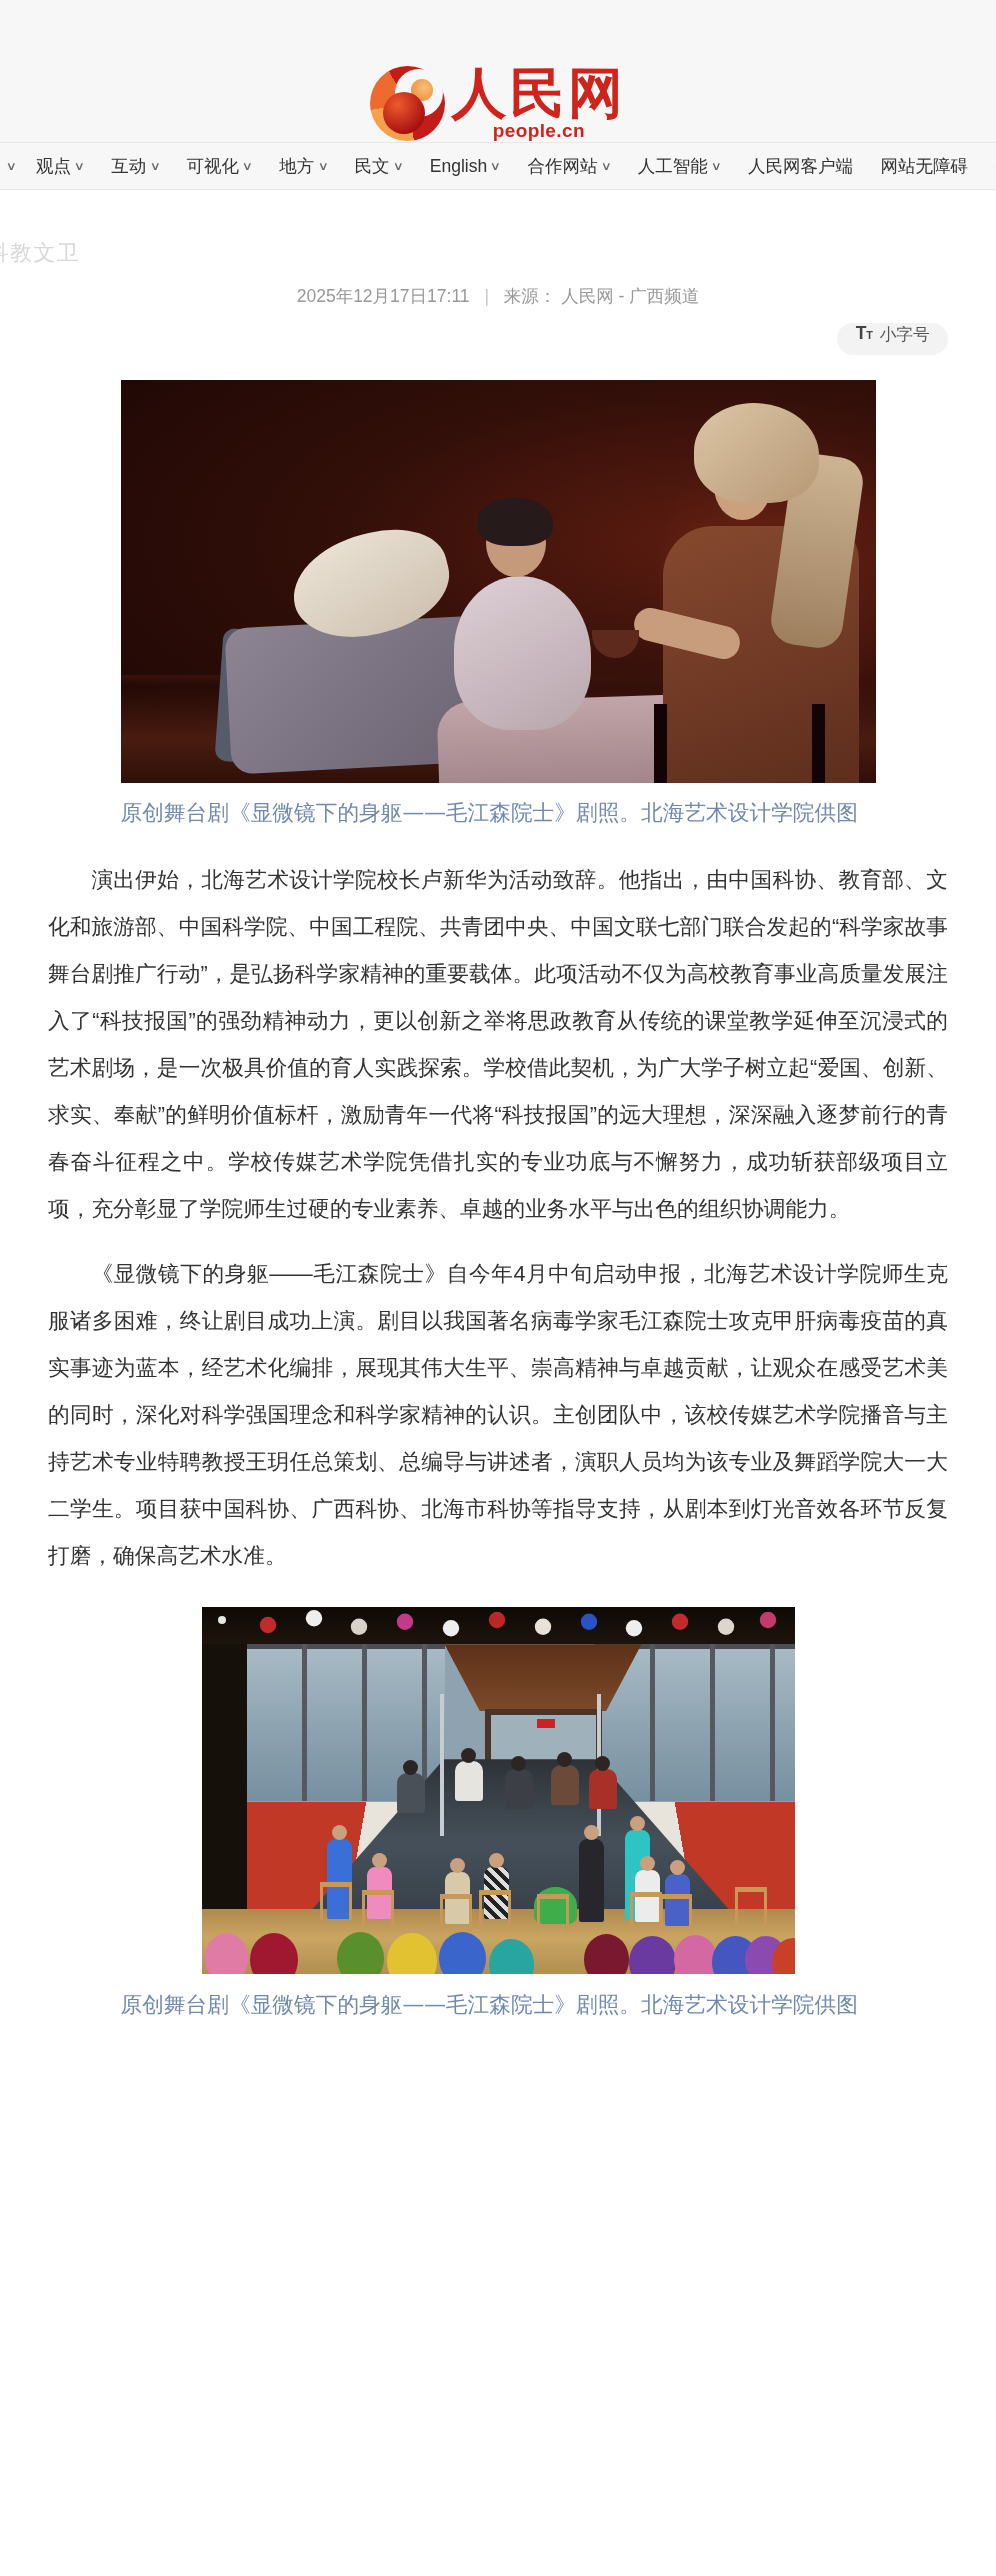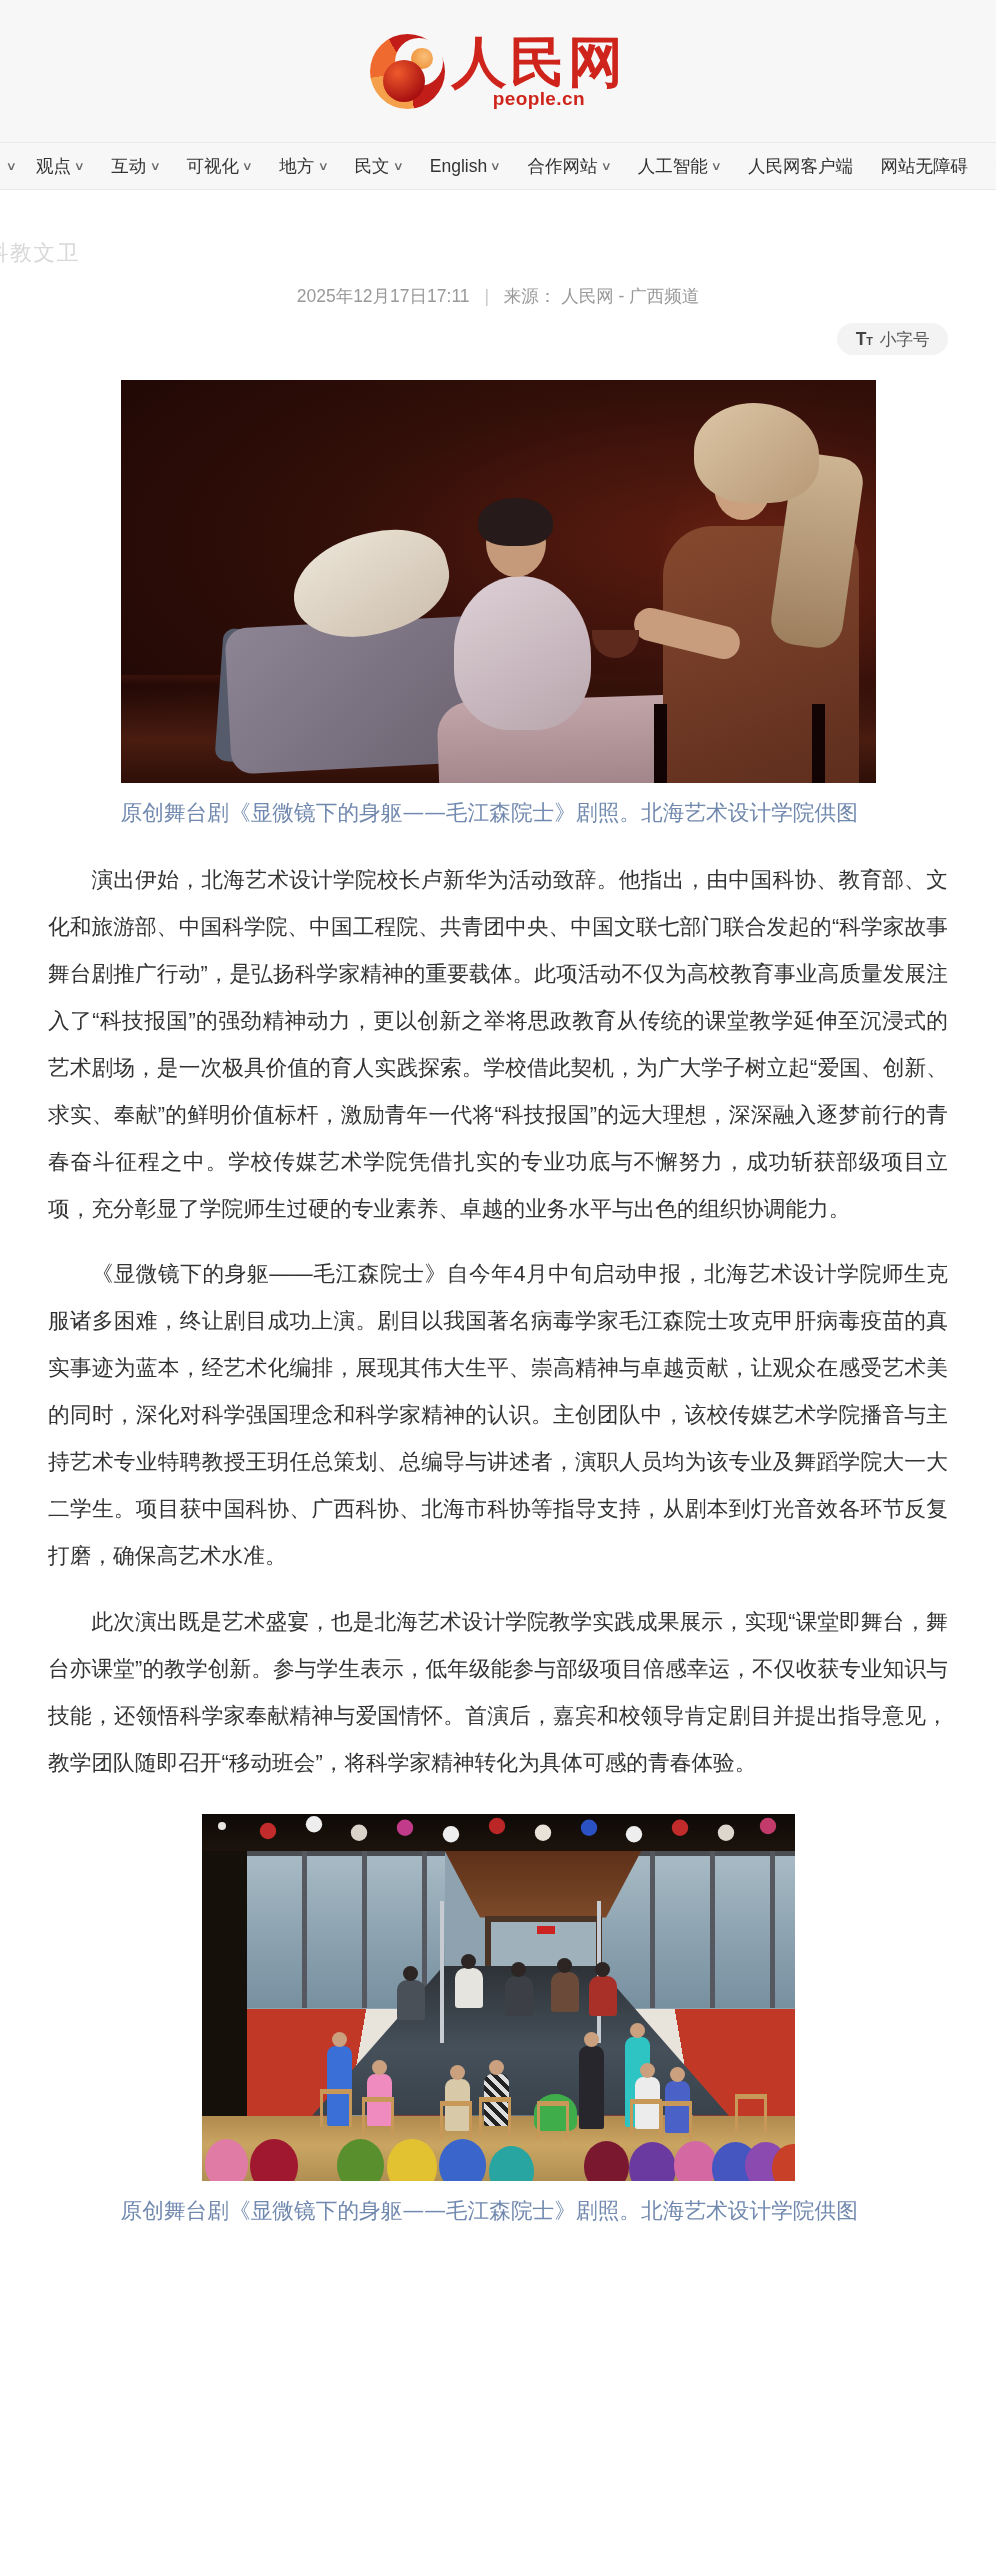--- a/index.html
+++ b/index.html
@@ -11,21 +11,21 @@
     --nav-text:#333333;
     --header-bg:#f7f7f8;
   }
   *{margin:0;padding:0;box-sizing:border-box;}
   html,body{background:#ffffff;}
   body{width:996px;font-family:"Liberation Sans","DejaVu Sans",sans-serif;color:var(--body-text);}
   .page{width:996px;min-height:2576px;overflow:hidden;position:relative;background:#fff;}
 
   
   .site-header{background:var(--header-bg);height:190px;position:relative;}
-  .logo-row{display:flex;justify-content:center;align-items:center;padding-top:2px;height:142px;}
+  .logo-row{display:flex;justify-content:center;align-items:flex-end;padding-top:2px;height:142px;}
   .logo-link{display:flex;align-items:center;gap:6.7px;text-decoration:none;}
   .logo-icon{width:75px;height:75px;position:relative;flex:0 0 auto;}
   .logo-icon .c1{position:absolute;inset:0;border-radius:50%;
     background:conic-gradient(from 200deg,#f5a04a 0 60deg,#ef6a2e 60deg 130deg,#c21d18 130deg 330deg,#f5a04a 330deg 360deg);}
   .logo-icon .c2{position:absolute;width:48px;height:48px;top:3.3px;right:1.7px;border-radius:50%;background:var(--header-bg);}
   .logo-icon .c3{position:absolute;width:42px;height:42px;left:13.3px;bottom:7.5px;border-radius:50%;
     background:radial-gradient(circle at 35% 30%,#ef5a2c,#a60f10 75%);}
   .logo-icon .c4{position:absolute;width:21.7px;height:21.7px;right:11.7px;top:13.3px;border-radius:50%;
     background:radial-gradient(circle at 60% 40%,#f8c078,#f09038 80%);}
   .logo-text{display:flex;flex-direction:column;align-items:flex-start;}
@@ -44,21 +44,21 @@
   
   .breadcrumb-row{padding-top:48px;height:80px;}
   .breadcrumb{font-size:21.7px;color:var(--breadcrumb-text);margin-left:-13.3px;letter-spacing:1.7px;}
 
   
   .article{padding:0 48px;}
   .article-title{font-size:37px;font-weight:400;color:#1f1f1f;text-align:center;letter-spacing:0.8px;line-height:1.3;margin-top:6.7px;}
   .meta-row{margin-top:14px;text-align:center;font-size:17.5px;color:var(--meta-text);}
   .meta-row .divider{color:#c9c9c9;padding:0 10px;}
   .toolbar-row{display:flex;justify-content:flex-end;margin-top:15px;height:32px;}
-  .font-size-btn{display:inline-flex;align-items:center;gap:6.7px;background:#f3f3f4;border:none;border-radius:16px;
+  .font-size-btn{display:inline-flex;gap:6.7px;background:#f3f3f4;border:none;border-radius:16px;
     padding:0 18.3px;height:32px;font-size:16.7px;color:#555;cursor:pointer;}
   .tt-icon{font-weight:700;color:#444;font-size:17.5px;}
   .tt-icon small{font-size:10.8px;font-weight:700;}
 
   
   .photo-caption{font-family:"DejaVu Serif","Liberation Serif",serif;color:var(--caption-blue);
     font-size:21.7px;line-height:43px;text-align:left;max-width:755px;margin:8.3px auto 0 auto;}
 
   
   .article-body{margin-top:21.7px;}
@@ -241,21 +241,20 @@
       <div class="p1-arm"></div>
       <div class="p1-bowl"></div>
       <div class="p1-leg"></div>
       <div class="p1-leg p1-leg2"></div>
     </div>
     <div class="photo-caption">原创舞台剧《显微镜下的身躯——毛江森院士》剧照。北海艺术设计学院供图</div>
 
     <div class="article-body">
       <p>演出伊始，北海艺术设计学院校长卢新华为活动致辞。他指出，由中国科协、教育部、文化和旅游部、中国科学院、中国工程院、共青团中央、中国文联七部门联合发起的“科学家故事舞台剧推广行动”，是弘扬科学家精神的重要载体。此项活动不仅为高校教育事业高质量发展注入了“科技报国”的强劲精神动力，更以创新之举将思政教育从传统的课堂教学延伸至沉浸式的艺术剧场，是一次极具价值的育人实践探索。学校借此契机，为广大学子树立起“爱国、创新、求实、奉献”的鲜明价值标杆，激励青年一代将“科技报国”的远大理想，深深融入逐梦前行的青春奋斗征程之中。学校传媒艺术学院凭借扎实的专业功底与不懈努力，成功斩获部级项目立项，充分彰显了学院师生过硬的专业素养、卓越的业务水平与出色的组织协调能力。</p>
       <p>《显微镜下的身躯——毛江森院士》自今年4月中旬启动申报，北海艺术设计学院师生克服诸多困难，终让剧目成功上演。剧目以我国著名病毒学家毛江森院士攻克甲肝病毒疫苗的真实事迹为蓝本，经艺术化编排，展现其伟大生平、崇高精神与卓越贡献，让观众在感受艺术美的同时，深化对科学强国理念和科学家精神的认识。主创团队中，该校传媒艺术学院播音与主持艺术专业特聘教授王玥任总策划、总编导与讲述者，演职人员均为该专业及舞蹈学院大一大二学生。项目获中国科协、广西科协、北海市科协等指导支持，从剧本到灯光音效各环节反复打磨，确保高艺术水准。</p>
-      <p>此次演出既是艺术盛宴，也是北海艺术设计学院教学实践成果展示，实现“课堂即舞台，舞台亦课堂”的教学创新。参与学生表示，低年级能参与部级项目倍感幸运，不仅收获专业知识与技能，还领悟科学家奉献精神与爱国情怀。首演后，嘉宾和校领导肯定剧目并提出指导意见，教学团队随即召开“移动班会”，将科学家精神转化为具体可感的青春体验。</p>
     </div>
 
     <div class="photo2">
       <div class="p2-truss"></div>
       <div class="p2-lights"></div>
       <div class="p2-backdrop">
         <div class="p2-windows left">
             <div class="p2-mullions"></div>
           </div>
         <div class="p2-windows right">

